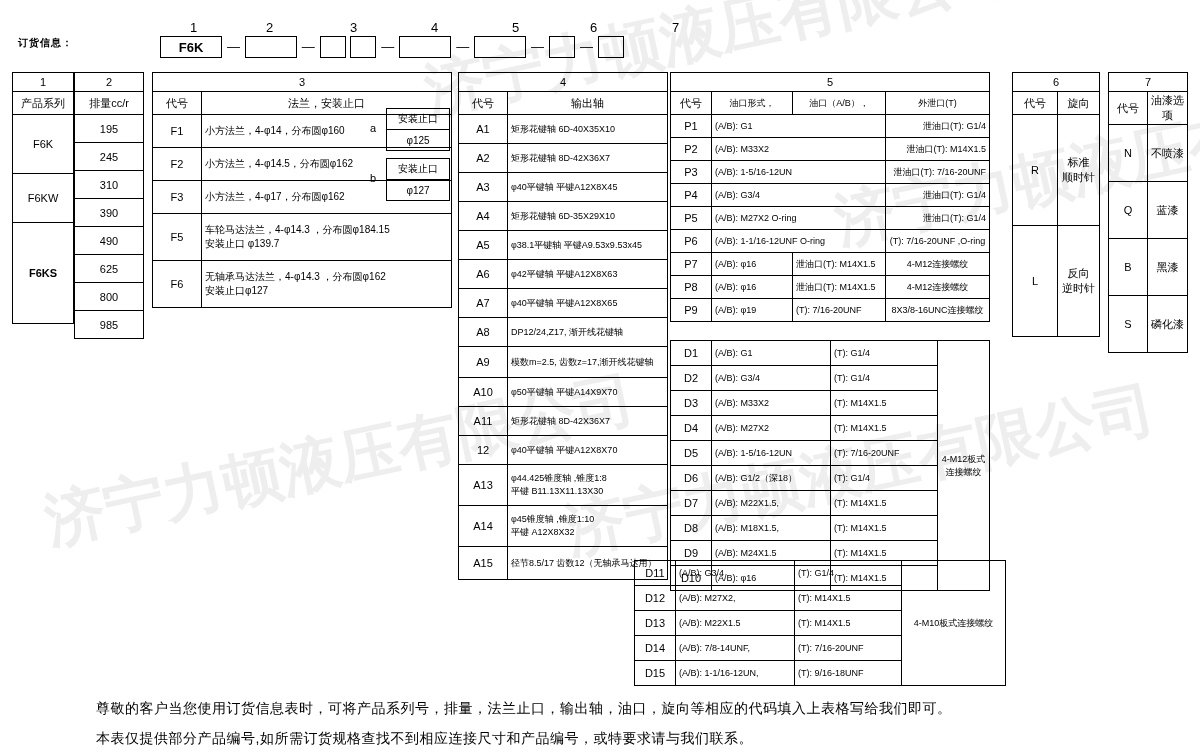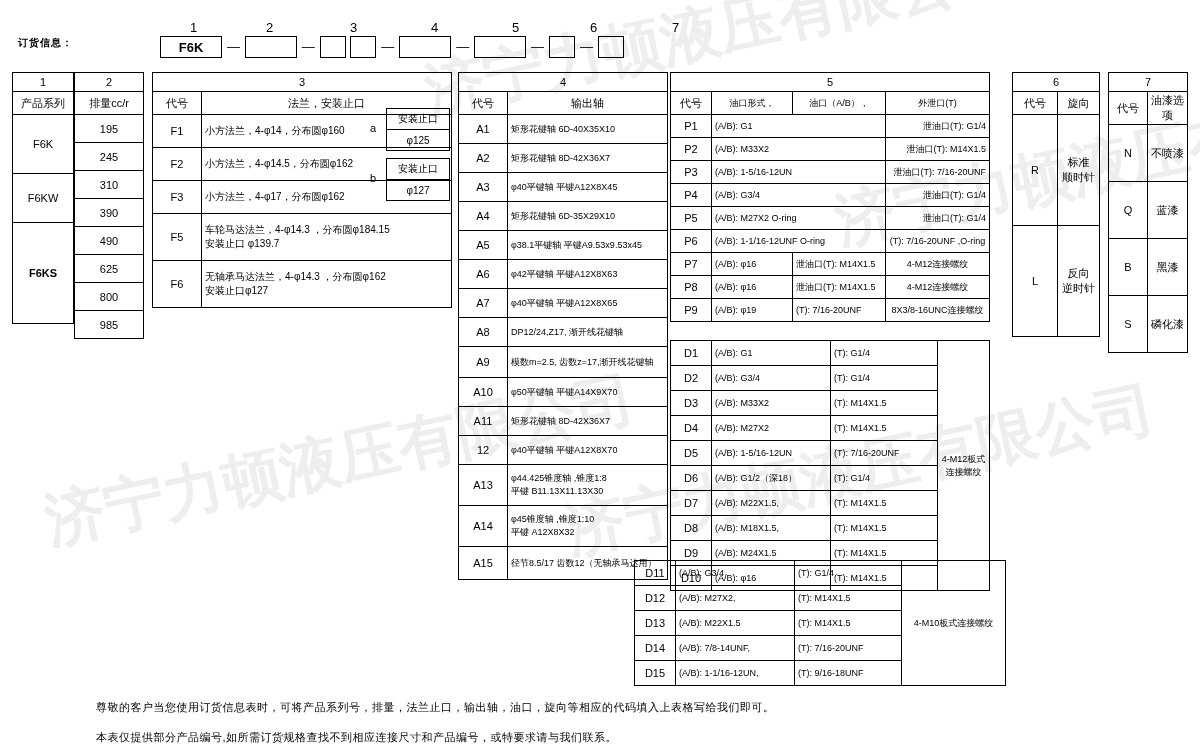--- a/index.html
+++ b/index.html
@@ -41,21 +41,21 @@
   }
   .codeboxes .dash{display:inline-block;width:14px;text-align:center;font-size:13px;vertical-align:middle;line-height:22px;}
   .ctr{text-align:center;}
   .small{font-size:10px;}
   .tiny{font-size:9px;}
 
   table.grid{border-collapse:collapse;position:absolute;font-size:11px;}
   table.grid td,table.grid th{border:1px solid #000;padding:1px 3px;vertical-align:middle;}
   table.grid td.ctr,table.grid th{text-align:center;}
 
-  .note{position:absolute;font-size:11px;letter-spacing:.5px;}
+  .note{position:absolute;font-size:14px;letter-spacing:.5px;}
 </style>
 </head>
 <body>
 
 <div class="wm">
   <span style="left:40px;top:420px;">济宁力顿液压有限公司</span>
   <span style="left:560px;top:430px;">济宁力顿液压有限公司</span>
   <span style="left:420px;top:-10px;">济宁力顿液压有限公司</span>
   <span style="left:830px;top:120px;">济宁力顿液压有限公司</span>
 </div>

